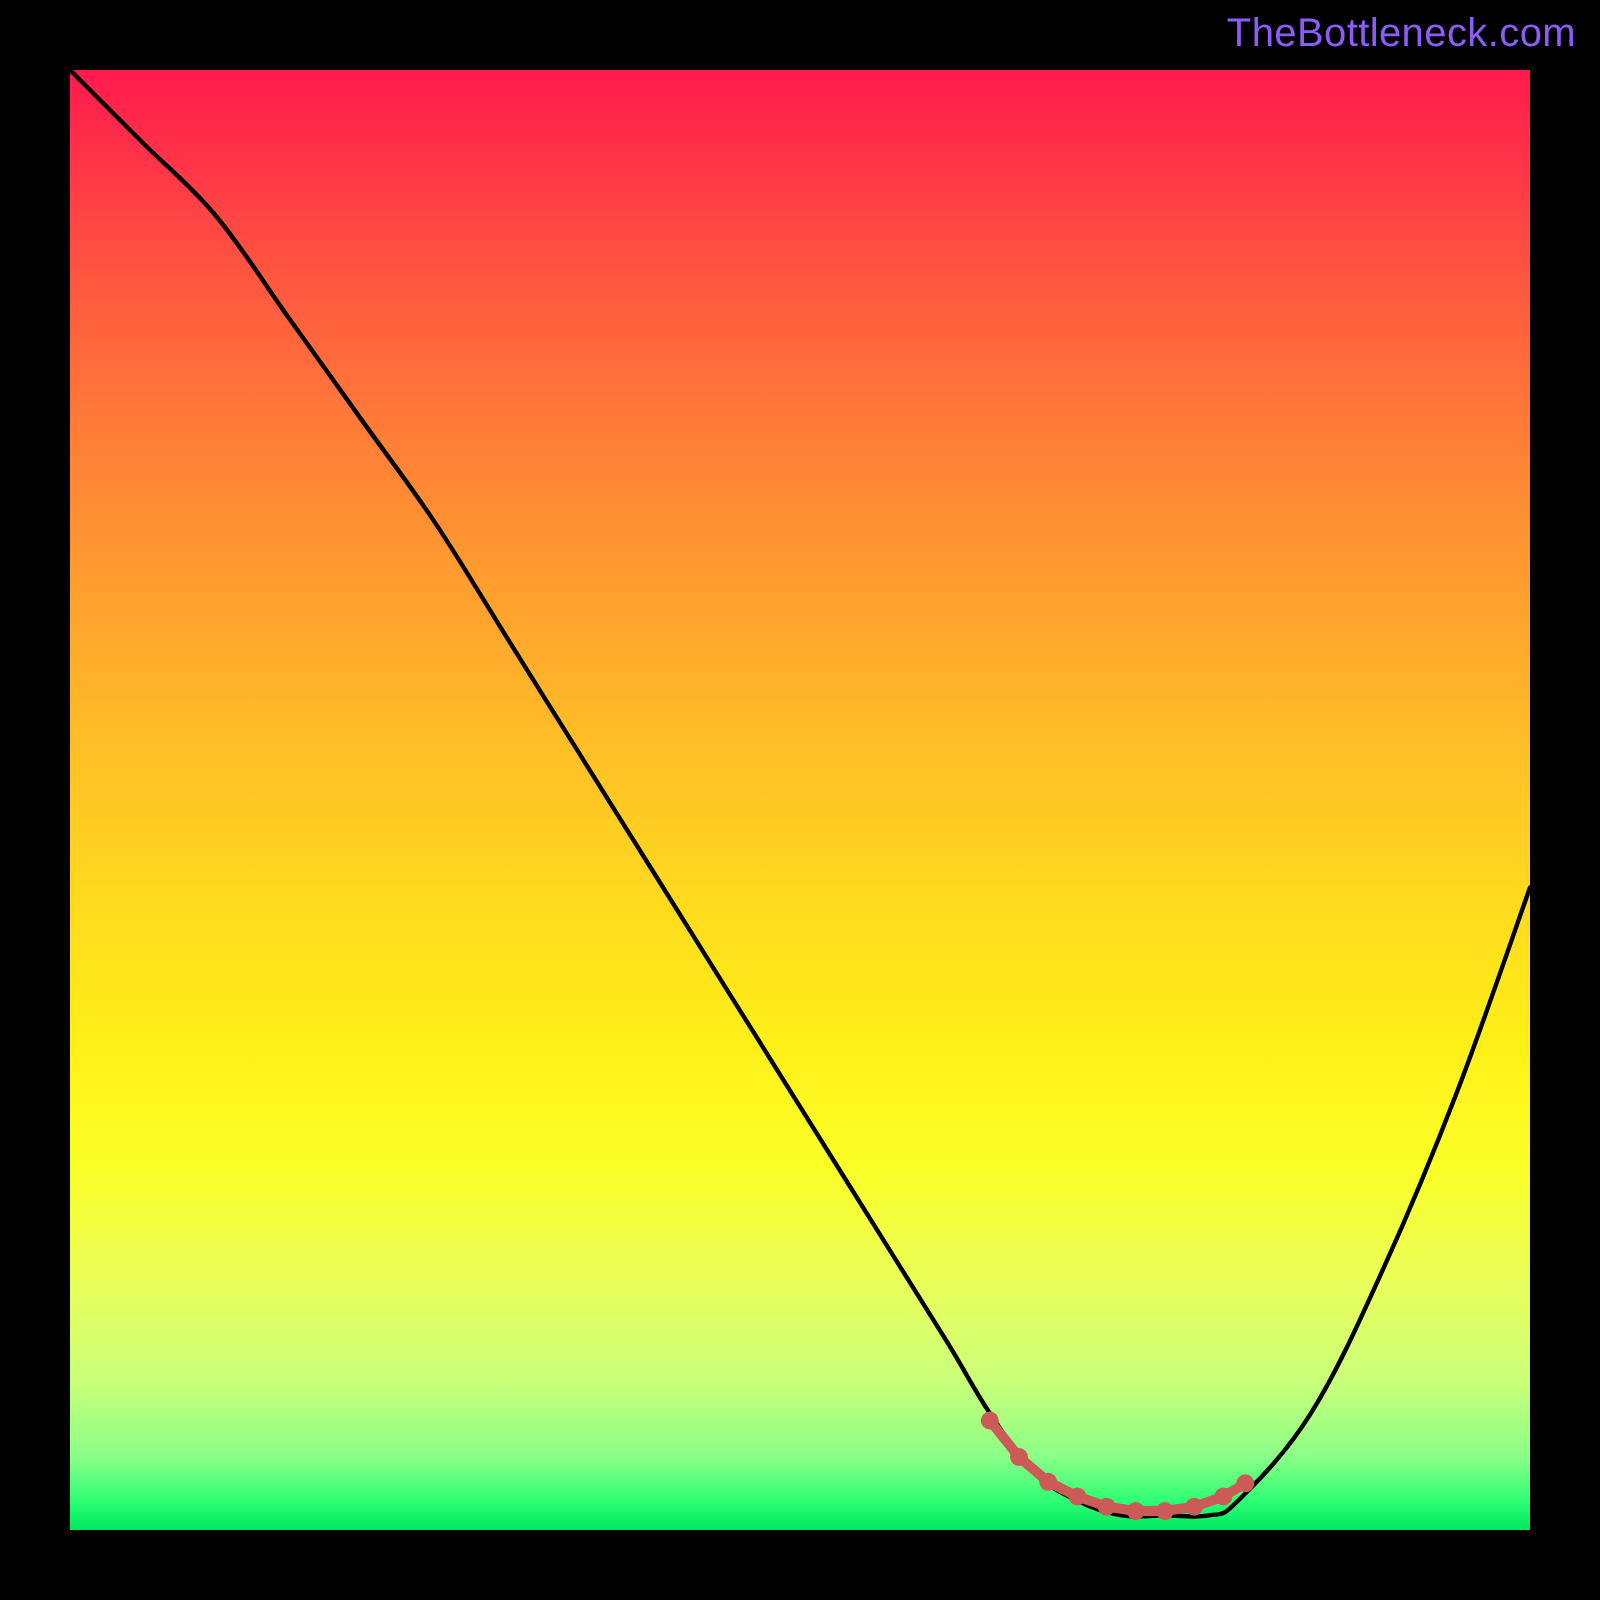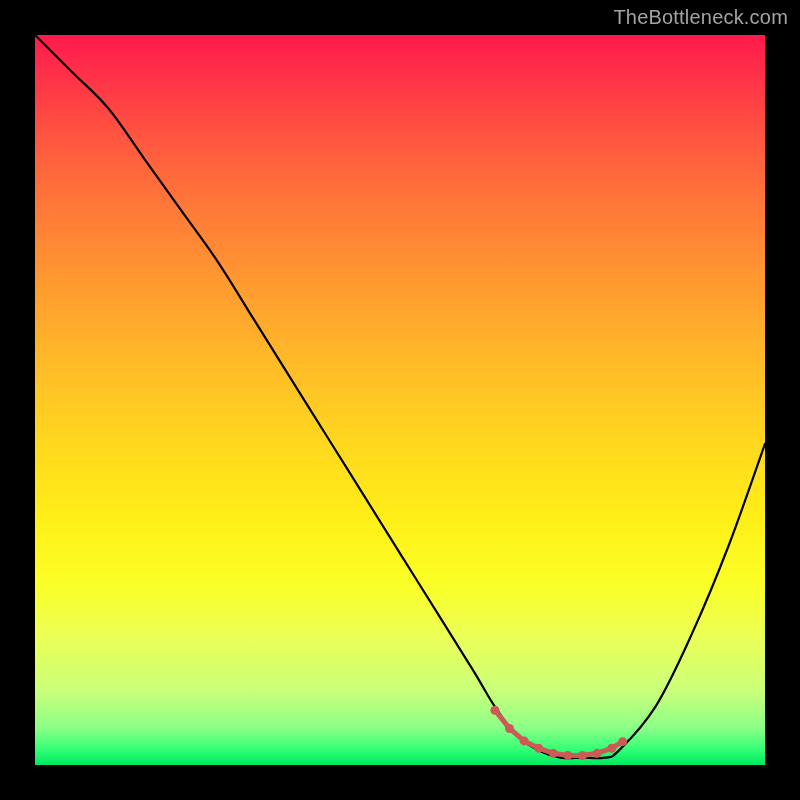--- a/index.html
+++ b/index.html
@@ -30,21 +30,21 @@
       #eaff5a 83%,
       #c8ff7a 90%,
       #8aff88 95%,
       #2fff74 98%,
       #00e860 100%);
   }
   .watermark {
     position: absolute;
     top: 6px;
     right: 12px;
-    color: #a3a3a3;
+    color: #8b5cf6;
     font-size: 20px;
     font-weight: 500;
     letter-spacing: 0.2px;
   }
   svg.curve {
     position: absolute;
     left: 0;
     top: 0;
     width: 730px;
     height: 730px;

